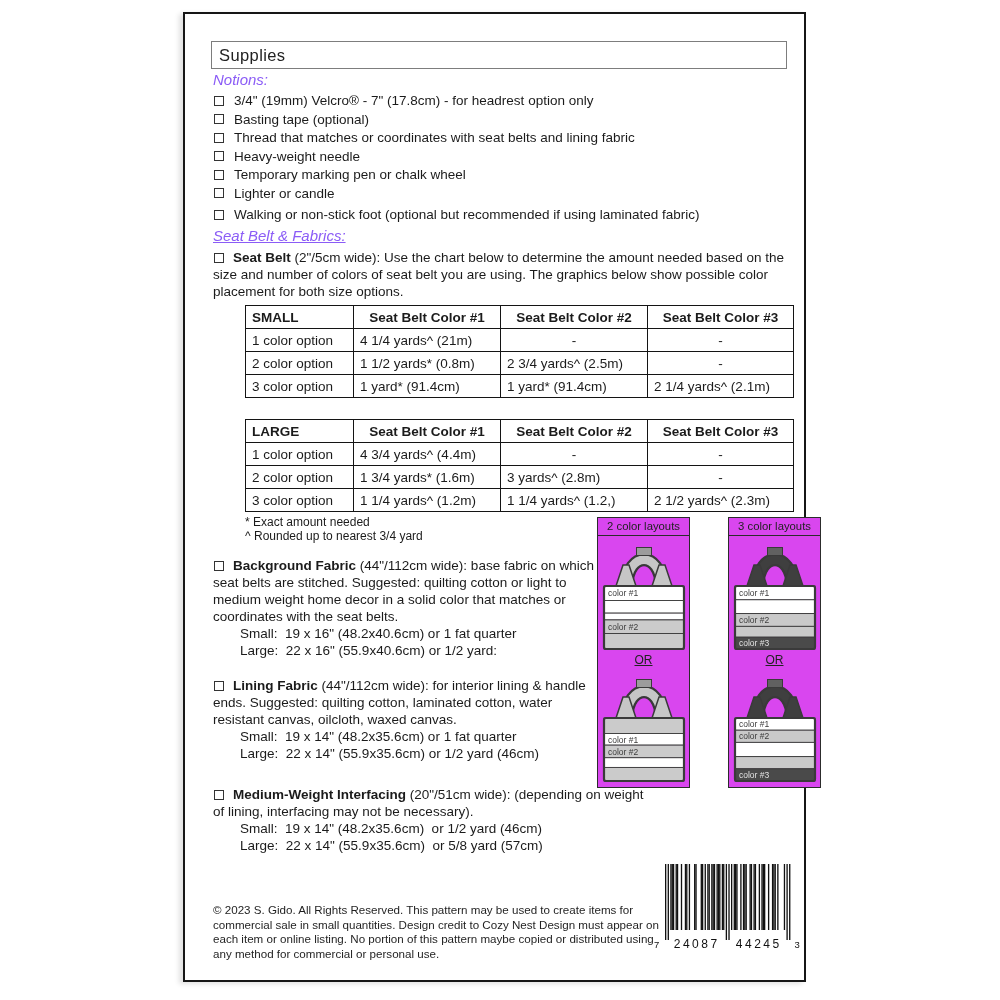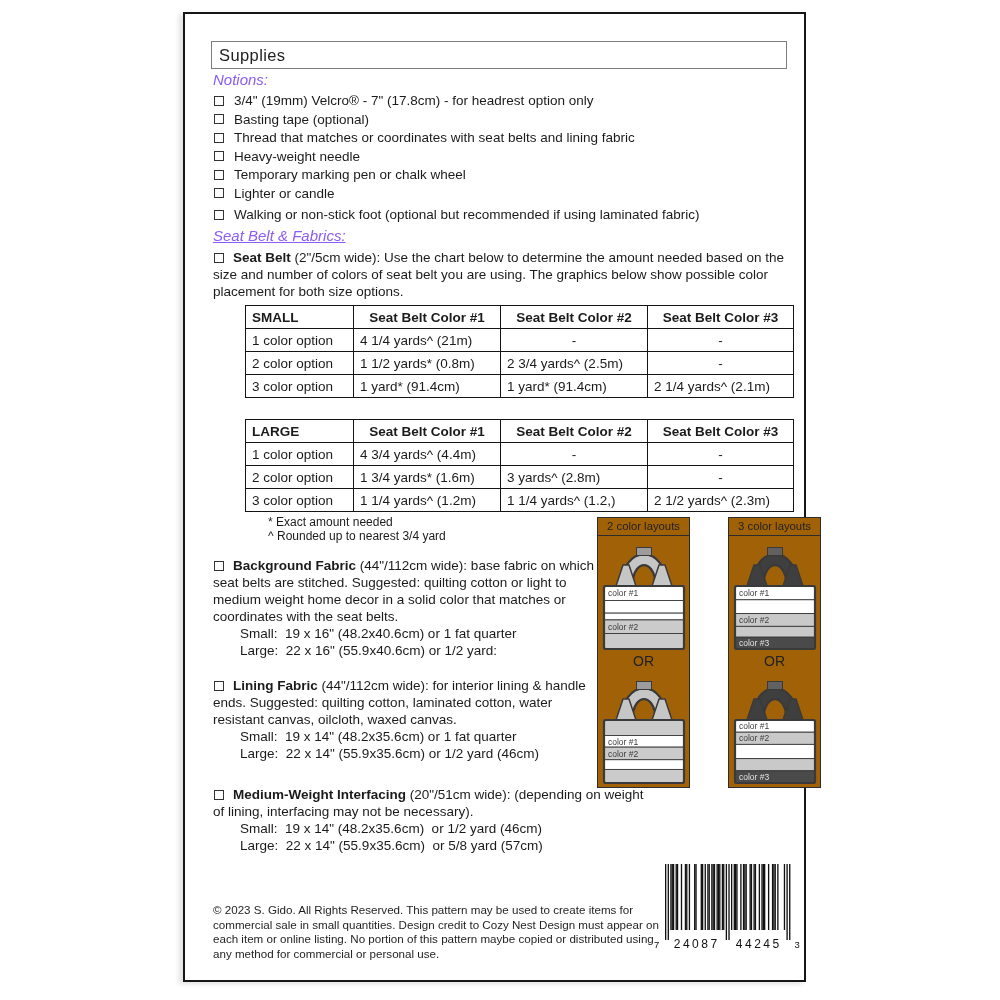--- a/index.html
+++ b/index.html
@@ -32,29 +32,29 @@
   .it { font-style:italic; }
   .indent-line { padding-left:27px; white-space:pre-wrap; }
 
   table.belts { position:absolute; left:60px; border-collapse:collapse;
     table-layout:fixed; width:548px; font-size:13.5px; background:#fff;border-radius:10px; }
   table.belts th, table.belts td { border:1.6px solid #141414; height:23px;
     padding:1px 6px; text-align:left; white-space:nowrap; overflow:hidden; }
   table.belts th { font-weight:bold; text-align:center; }
   table.belts th.size { text-align:left; }
 
-  .footnotes { position:absolute; left:60px; font-size:12px; line-height:14px;margin-left:23px; }
+  .footnotes { position:absolute; left:60px; font-size:12px; line-height:14px; }
 
   .panel { position:absolute; width:93px; height:271px; border:1.7px solid #2c2c2c;
-    background:#a16207; display:flex; flex-direction:column; align-items:center; }
+    background:#d946ef; display:flex; flex-direction:column; align-items:center; }
   .panel-title { width:100%; text-align:center; font-size:11.3px; color:#222;
     border-bottom:1.7px solid #2c2c2c; padding:2px 0 3px 0; }
   .bag-slot { width:100%; height:112px; display:flex; justify-content:center;
     margin-top:3px; }
-  .or-label { font-size:14px; color:#222; margin:2px 0 1px 0; }
+  .or-label { font-size:12px; color:#222; margin:2px 0 1px 0;text-decoration:underline; }
 
   .copyright { position:absolute; left:28px; top:889px; width:462px;
     font-size:11.6px; line-height:14.7px; color:#1f1f1f; }
 
   .barcode-wrap { position:absolute; left:468px; top:846px; width:152px; height:104px; }
 </style>
 </head>
 <body>
 
 <div id="canvas">

